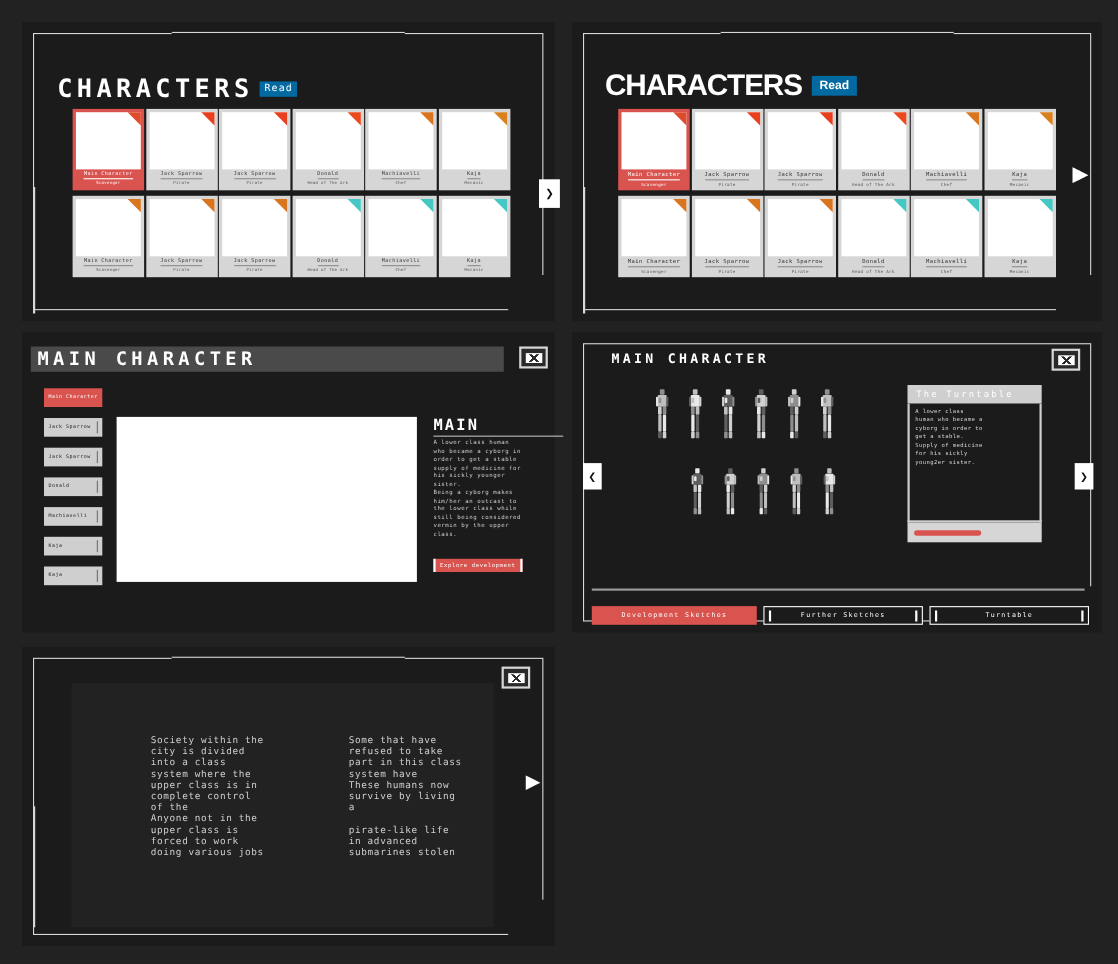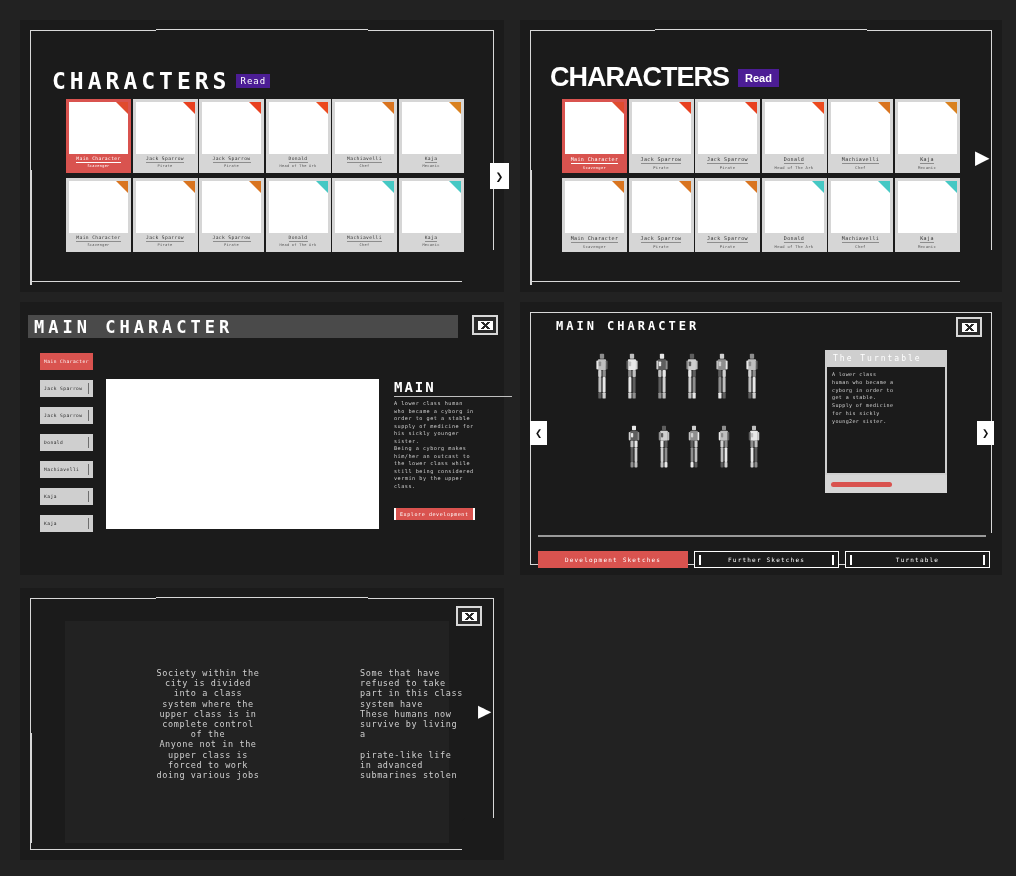--- a/index.html
+++ b/index.html
@@ -61,21 +61,21 @@
   .chars-title {
     color: #ffffff; font-weight: bold;
     font-family: "DejaVu Sans Mono", monospace;
   }
   .p1 .chars-title { font-size: 23px; letter-spacing: 4px; }
   .p2 .chars-title {
     font-size: 27px; letter-spacing: -1px;
     font-family: "Liberation Sans", sans-serif;
   }
   .read-badge {
-    background: #4c1d95; color: #ffffff;
+    background: #0369a1; color: #ffffff;
     font-size: 9px; padding: 2px 4px;
     letter-spacing: 1px;
   }
   .p2 .read-badge {
     font-family: "Liberation Sans", sans-serif;
     font-size: 11px; padding: 3px 7px; letter-spacing: 0;
     font-weight: bold;
   }
 
   .card-grid { position: absolute; display: flex; flex-direction: column; }
@@ -729,32 +729,32 @@
     <div class="corner-cut"></div>
     <div class="left-accent" style="top:145px;height:110px;"></div>
 
     <div class="p5-stage"></div>
 
     <div class="mail-box" style="right:22px;top:18px;">
       <div class="mail-glyph"></div>
     </div>
 
     <div class="p5-cols">
-      <div class="p5-col" style="width:142px;text-align:center;">Society within the
+      <div class="p5-col" style="width:142px;">Society within the
 city is divided
 into a class
 system where the
 upper class is in
 complete control
 of the
 Anyone not in the
 upper class is
 forced to work
 doing various jobs</div>
-      <div class="p5-col" style="width:140px;margin-left:43px;">Some that have
+      <div class="p5-col" style="width:140px;">Some that have
 refused to take
 part in this class
 system have
 These humans now
 survive by living
 a
 
 pirate-like life
 in advanced
 submarines stolen</div>

